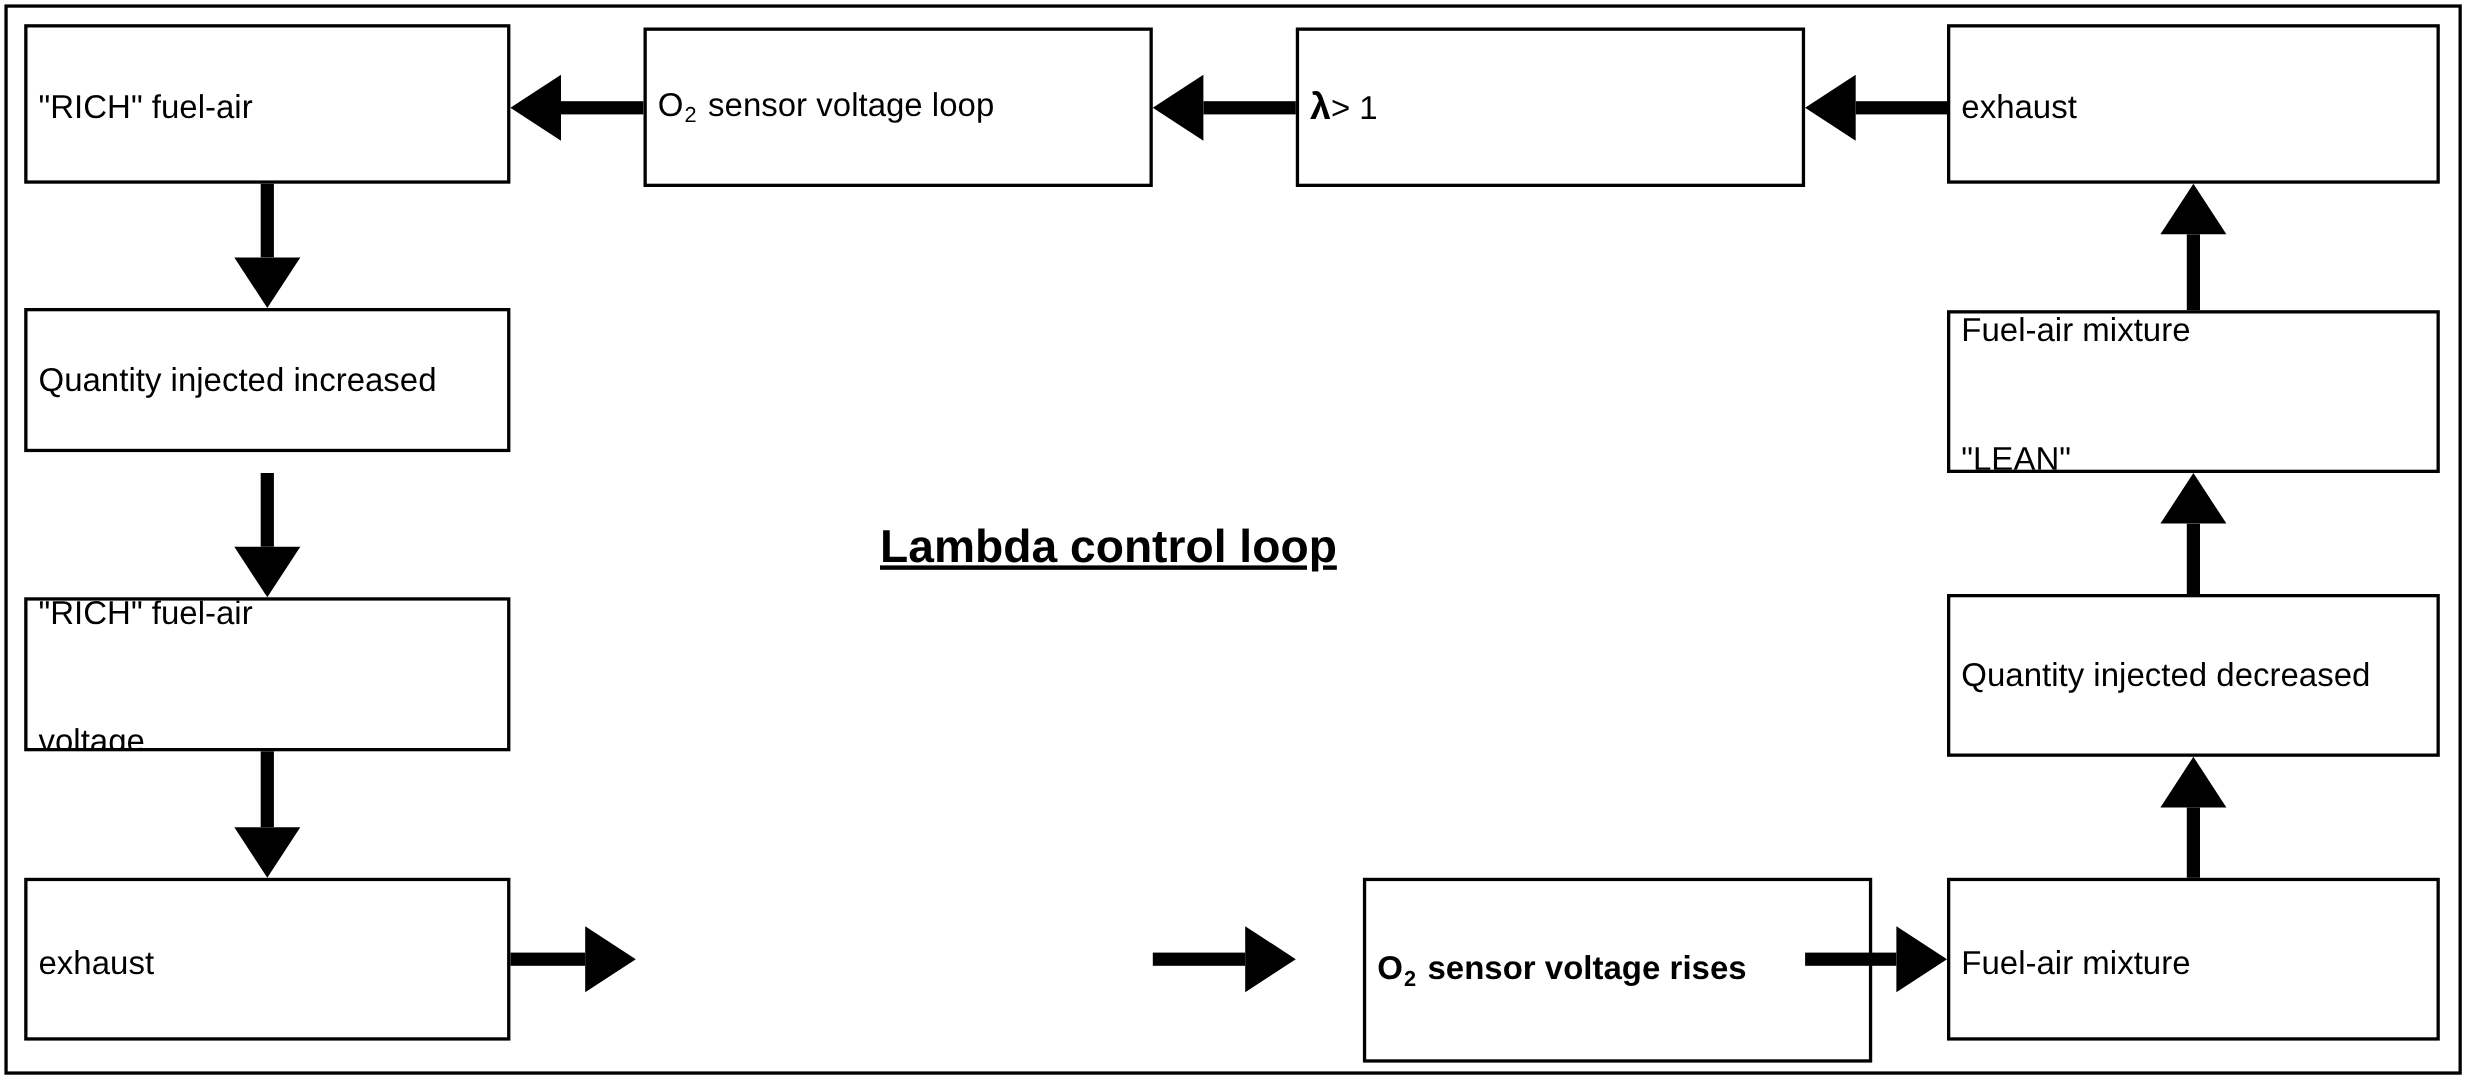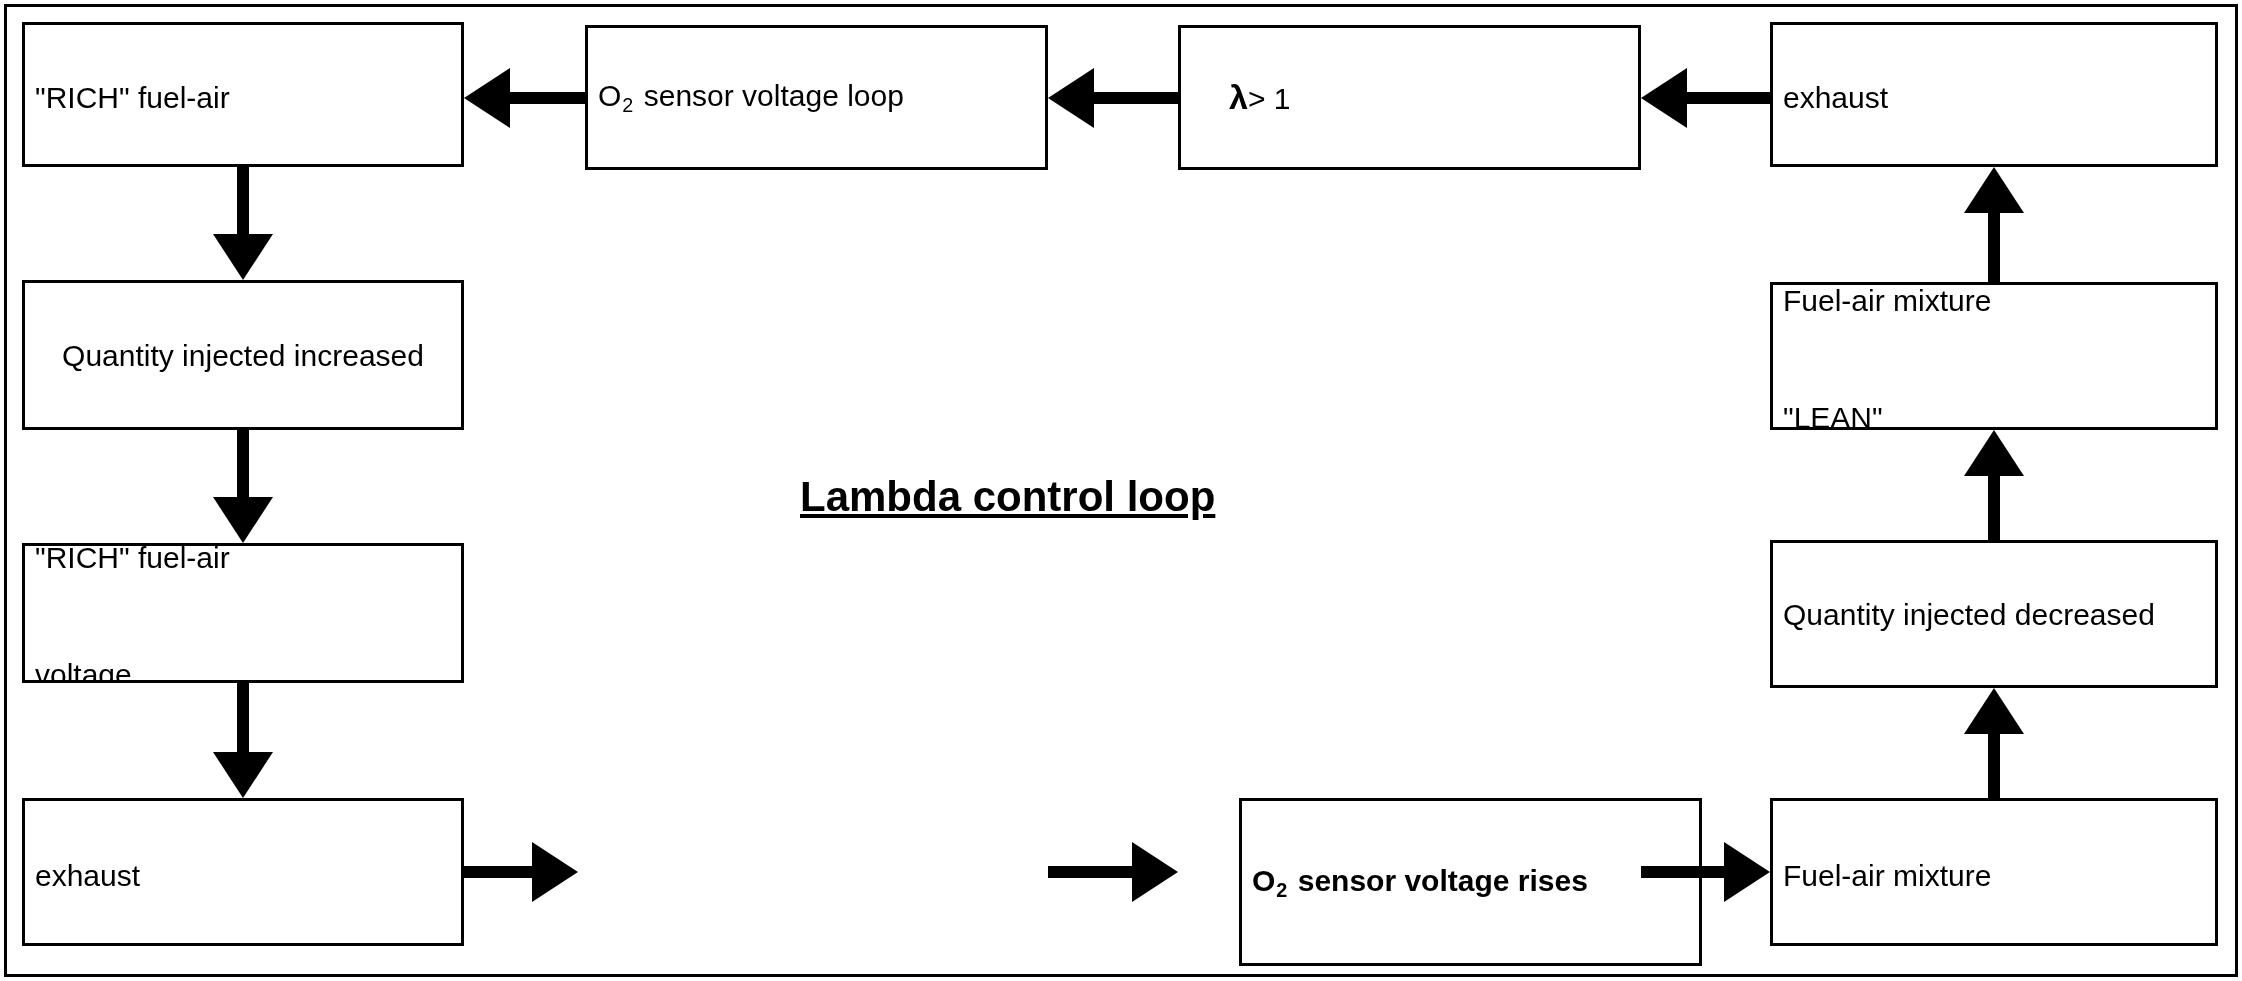--- a/index.html
+++ b/index.html
@@ -110,35 +110,35 @@
       
     </div>
   </div>
 
   <div class="node" style="left:585px; top:25px; width:463px; height:145px;">
     <div class="lines">
       <span class="ln"><span>O</span><span class="sub">2</span><span> sensor voltage loop</span></span>
     </div>
   </div>
 
-  <div class="node" style="left:1178px; top:25px; width:463px; height:145px;padding-left:38px;">
+  <div class="node" style="left:1178px; top:25px; width:463px; height:145px;">
     <div class="lines">
       <span class="ln"><span class="lam">λ</span><span>&gt; 1</span></span>
     </div>
   </div>
 
   <div class="node top" style="left:1770px; top:22px; width:448px; height:145px;">
     <div class="lines">
       
       <span class="ln">exhaust</span>
       
     </div>
   </div>
 
-  <div class="node" style="left:22px; top:280px; width:442px; height:150px;text-align:center;">
+  <div class="node" style="left:22px; top:280px; width:442px; height:131px;">
     <div class="lines">
       <span class="ln">Quantity injected increased</span>
     </div>
   </div>
 
   <div class="node top" style="left:22px; top:543px; width:442px; height:140px;">
     <div class="lines">
       <span class="ln">"RICH" fuel-air</span>
       <span class="ln">voltage</span>
     </div>

